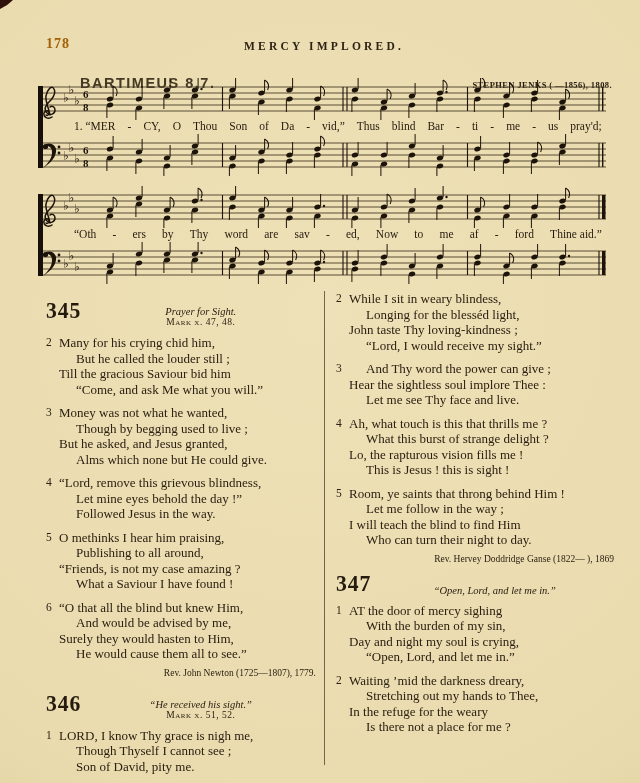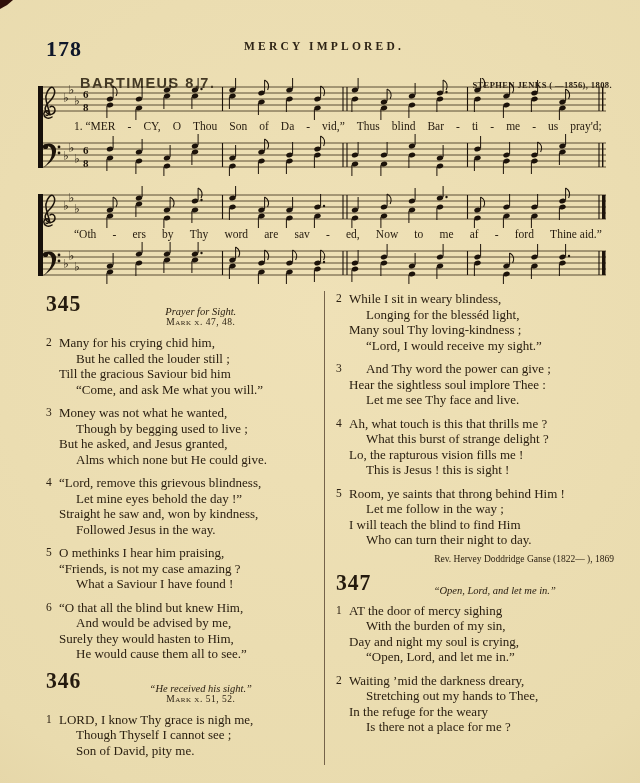--- a/index.html
+++ b/index.html
@@ -4,39 +4,39 @@
 <style>
   html,body{margin:0;padding:0;}
   body{
     width:640px;height:783px;position:relative;overflow:hidden;
     font-family:"Liberation Serif", serif;
     background:radial-gradient(120% 100% at 50% 40%, #efe1b7 0%, #e9dbae 65%, #ddcb99 100%);
     color:#2b2012;
   }
   .corner-mark{position:absolute;left:0;top:0;width:13px;height:9px;
     background:#30100a;clip-path:polygon(0 0,100% 0,55% 55%,0 100%);}
-  #page-num{position:absolute;left:46px;top:36px;font-size:22px;font-weight:700;letter-spacing:1px;color:#0f172a;}
+  #page-num{position:absolute;left:46px;top:36px;font-size:14px;font-weight:700;letter-spacing:1px;color:#a16207;}
   #running-head{position:absolute;left:8px;right:0;top:40px;text-align:center;
     font-size:11.5px;font-weight:600;letter-spacing:3.2px;color:#2e2416;}
   .tune-row{position:absolute;left:80px;right:28px;top:58px;display:flex;
     justify-content:space-between;align-items:baseline;margin-top:17px;}
   #tune-name{font-family:"Liberation Sans", sans-serif;font-weight:700;font-size:14.5px;
     letter-spacing:1.5px;color:#443924;}
   #composer{font-size:8.5px;font-weight:700;letter-spacing:.4px;color:#241a0e;}
   .music{position:absolute;left:38px;top:78px;width:576px;}
   .system{position:relative;margin-bottom:10px;}
   .sysbar{position:absolute;left:0;top:8px;bottom:8px;width:4.5px;background:#17100a;}
   svg.staff{display:block;}
   .lyric{display:flex;justify-content:space-between;align-items:flex-start;
     padding:0 12px 1px 36px;height:13px;font-size:11.5px;color:#241a0e;}
   .lyric span{white-space:pre;}
   .hymns{position:absolute;left:46px;top:291px;width:570px;display:flex;align-items:flex-start;}
   .col-left{width:272px;padding-right:6px;}
   .col-right{flex:1;border-left:1px solid #75634a;padding-left:11px;min-height:474px;}
-  .hymn-head{display:flex;align-items:flex-start;margin:2px 0 7px 0;}
+  .hymn-head{display:flex;align-items:center;margin:2px 0 7px 0;}
   .hymn-num{font-size:23px;font-weight:700;line-height:21px;letter-spacing:1px;color:#241a0e;
     transform:scaleX(.94);transform-origin:left;}
   .head-c{flex:1;text-align:center;padding-top:1px;}
   .hymn-title{font-style:italic;font-size:10.5px;line-height:11px;color:#2b2012;margin-top:12px;}
   .hymn-scripture{font-variant:small-caps;font-size:9.5px;line-height:11px;letter-spacing:.5px;}
   .verse{position:relative;padding-left:13px;margin-bottom:8px;}
   .verse-num{position:absolute;left:0;top:1px;font-size:11.5px;}
   .line{font-size:13px;line-height:15.5px;}
   .line.indent{padding-left:17px;}
   .attribution{text-align:right;font-size:9.5px;margin:-2px 2px 8px 0;color:#2b2012;}
@@ -489,56 +489,57 @@
           <span class="verse-num">3</span>
           <div class="line">Money was not what he wanted,</div>
           <div class="line indent">Though by begging used to live ;</div>
           <div class="line">But he asked, and Jesus granted,</div>
           <div class="line indent">Alms which none but He could give.</div>
         </div>
         <div class="verse">
           <span class="verse-num">4</span>
           <div class="line">“Lord, remove this grievous blindness,</div>
           <div class="line indent">Let mine eyes behold the day !”</div>
-          <div class="line">Straight he saw and, won by kindness,</div>
           <div class="line indent">Followed Jesus in the way.</div>
         </div>
         <div class="verse">
           <span class="verse-num">5</span>
           <div class="line">O methinks I hear him praising,</div>
+          <div class="line indent">Publishing to all around,</div>
           <div class="line">“Friends, is not my case amazing ?</div>
           <div class="line indent">What a Saviour I have found !</div>
         </div>
         <div class="verse">
           <span class="verse-num">6</span>
           <div class="line">“O that all the blind but knew Him,</div>
           <div class="line indent">And would be advised by me,</div>
           <div class="line">Surely they would hasten to Him,</div>
           <div class="line indent">He would cause them all to see.”</div>
         </div>
+        <div class="attribution">Rev. John Newton (1725—1807), 1779.</div>
         <div class="hymn-head">
           <span class="hymn-num">346</span>
           <div class="head-c">
             <div class="hymn-title">“He received his sight.”</div>
             <div class="hymn-scripture">Mark x. 51, 52.</div>
           </div>
         </div>
         <div class="verse">
           <span class="verse-num">1</span>
           <div class="line">LORD, I know Thy grace is nigh me,</div>
           <div class="line indent">Though Thyself I cannot see ;</div>
           <div class="line indent">Son of David, pity me.</div>
         </div>
       </div>
     <div class="col col-right">
         <div class="verse">
           <span class="verse-num">2</span>
           <div class="line">While I sit in weary blindess,</div>
           <div class="line indent">Longing for the blesséd light,</div>
-          <div class="line">Many soul Thy loving-kindness ;</div>
+          <div class="line">John taste Thy loving-kindness ;</div>
           <div class="line indent">“Lord, I would receive my sight.”</div>
         </div>
         <div class="verse">
           <span class="verse-num">3</span>
           <div class="line indent">And Thy word the power can give ;</div>
           <div class="line">Hear the sightless soul implore Thee :</div>
           <div class="line indent">Let me see Thy face and live.</div>
         </div>
         <div class="verse">
           <span class="verse-num">4</span>

